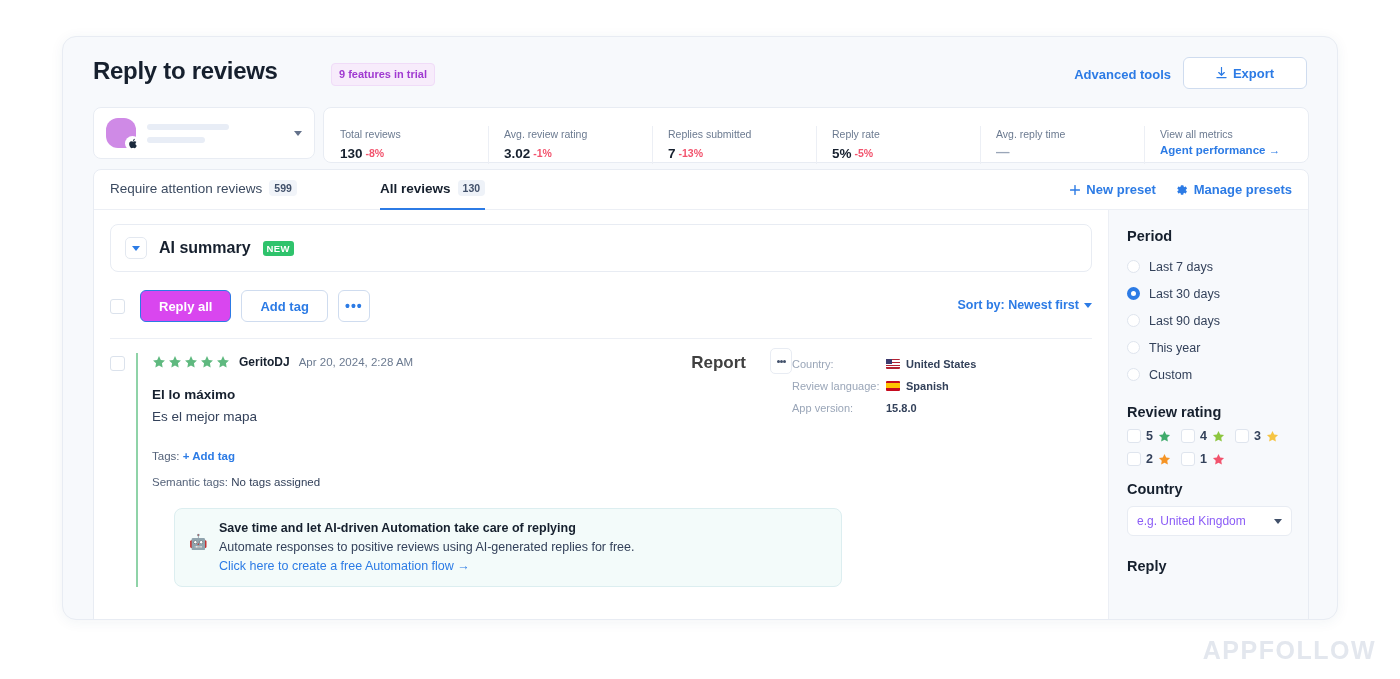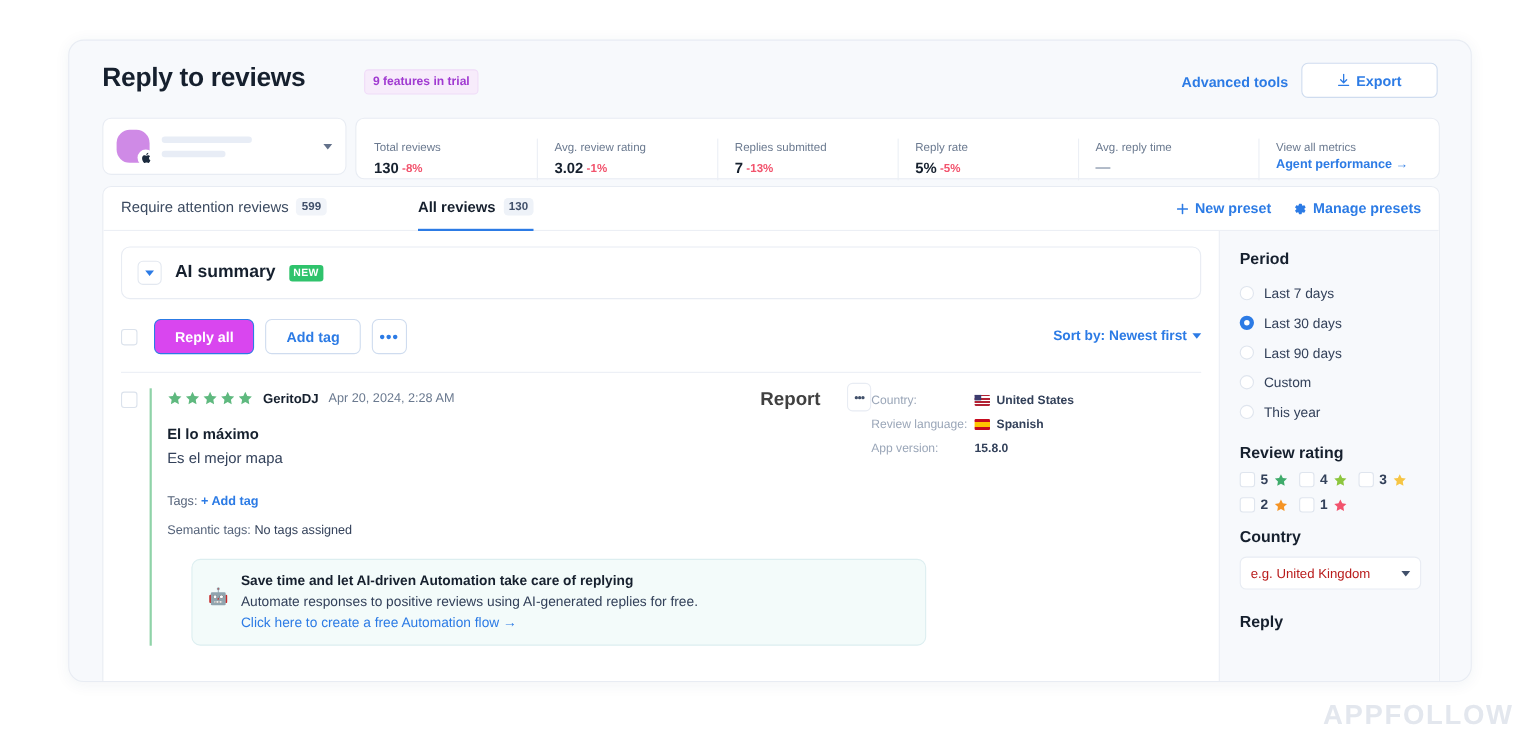--- a/index.html
+++ b/index.html
@@ -252,21 +252,21 @@
   .radio.on { border: 4px solid #2c7be5; background: #fff; }
   .radio-lbl { font-size: 12.5px; color: #33415a; text-align: center; }
   .f-title.mt { margin-top: 16px; }
   .ratings { display: flex; flex-wrap: wrap; }
   .rate-item { display: flex; align-items: center; gap: 5px; margin: 0 10px 9px 0; cursor: pointer; }
   .rate-chk { width: 14px; height: 14px; border: 1px solid #dfe5ee; border-radius: 3px; background: #fff; }
   .rate-num { font-size: 12.5px; color: #33415a; font-weight: 600; }
   .country-input {
     height: 30px; background: #fff; border: 1px solid #e8ecf3; border-radius: 6px;
     display: flex; align-items: center; padding: 0 9px;
-    font-size: 12px; color: #b91c1c; cursor: pointer;
+    font-size: 12px; color: #8b5cf6; cursor: pointer;
   }
   .country-input .caret-tiny { margin-left: auto; border-top-color: #41506a; }
 
   
   .watermark {
     position: absolute; right: 24px; bottom: 14px;
     font-size: 25px; font-weight: 700; letter-spacing: 1.5px; color: #e3e7ee;
   }
 </style>
 </head>
@@ -485,25 +485,25 @@
           <div class="radio-row">
             <span class="radio on"></span>
             <span class="radio-lbl">Last 30 days</span>
           </div>
           <div class="radio-row">
             <span class="radio"></span>
             <span class="radio-lbl">Last 90 days</span>
           </div>
           <div class="radio-row">
             <span class="radio"></span>
-            <span class="radio-lbl">Custom</span>
+            <span class="radio-lbl">This year</span>
           </div>
           <div class="radio-row">
             <span class="radio"></span>
-            <span class="radio-lbl">This year</span>
+            <span class="radio-lbl">Custom</span>
           </div>
 
           <div class="f-title mt">Review rating</div>
           <div class="ratings">
             <div class="rate-item">
               <span class="rate-chk"></span>
               <span class="rate-num">5</span>
               <svg width="13" height="13" viewBox="0 0 20 20">
                   <path fill="#3fab6b" d="M10 1.6l2.6 5.4 5.9.8-4.3 4.1 1 5.9-5.2-2.8-5.2 2.8 1-5.9L1.5 7.8l5.9-.8z"></path>
                 </svg>

